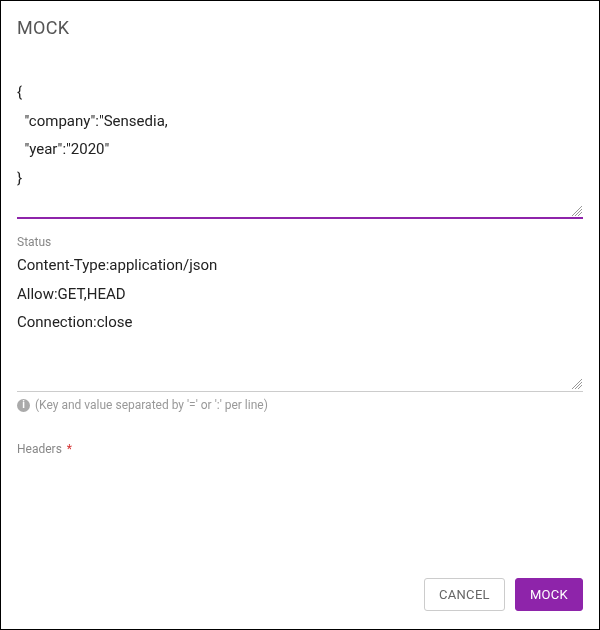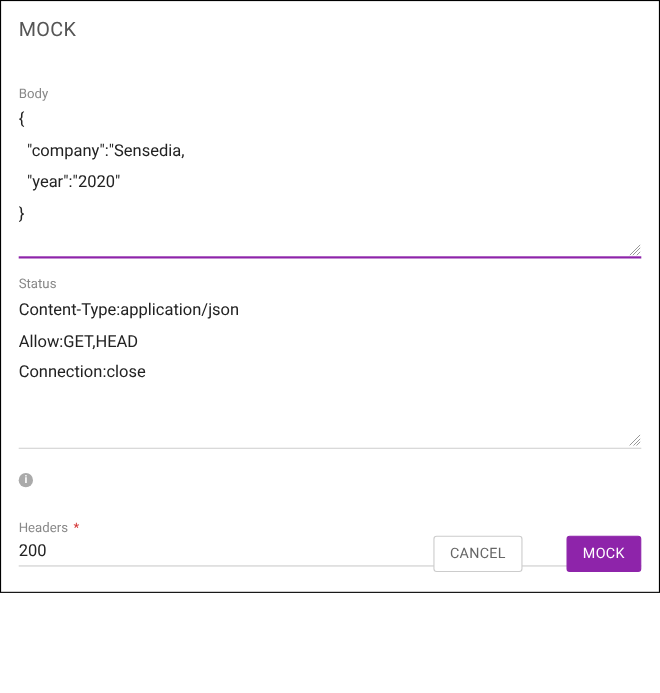--- a/index.html
+++ b/index.html
@@ -7,21 +7,21 @@
       margin: 0;
       padding: 0;
       font-family: Roboto, "Helvetica Neue", Arial, sans-serif;
       background: #fff;
       color: #333;
       width: 600px;
       height: 630px;
     }
     .panel {
       width: 600px;
-      height: 539px;
+      height: 630px;
       border: 1px solid #000;
       background: #fff;
       padding: 16px;
       position: relative;
     }
     .title {
       font-size: 18px;
       color: #555;
       letter-spacing: 0.3px;
       margin-bottom: 40px;
@@ -53,21 +53,21 @@
     }
     .textarea::placeholder { color: #aaa; }
     .body-area {
       height: 141px;
       border-bottom: 2px solid #8e24aa;
       margin-bottom: 16px;
     }
     .headers-area {
       height: 141px;
       border-bottom: 1px solid rgba(0,0,0,0.2);
-      margin-bottom: 22px;
+      margin-bottom: 6px;
     }
     .resize-corner {
       position: relative;
     }
     .resize-corner::after {
       content: '';
       position: absolute;
       right: 1px;
       bottom: 3px;
       width: 10px;
@@ -117,69 +117,67 @@
       gap: 10px;
       align-items: center;
     }
     .btn {
       font-family: inherit;
       font-size: 13px;
       letter-spacing: 0.3px;
       padding: 8px 14px;
       border-radius: 3px;
       cursor: pointer;
-      margin-left: 30px;
     }
     .btn-cancel {
       background: #fff;
       color: #666;
       border: 1px solid #ccc;
     }
     .btn-save {
       background: #8e24aa;
       color: #fff;
       border: 1px solid #8e24aa;
     }
   </style>
 </head>
 <body>
 
 <div class="panel">
 
   <div class="title">MOCK</div>
 
   <div class="field">
-    <div class="field-label">Body</div>
     <div class="resize-corner">
       <textarea class="textarea body-area" spellcheck="false" style="">{
   "company":"Sensedia,
   "year":"2020"
 }</textarea>
     </div>
   </div>
 
   <div class="field">
     <div class="field-label">Status</div>
     <div class="resize-corner">
       <textarea class="textarea headers-area" spellcheck="false" style="">Content-Type:application/json
 Allow:GET,HEAD
 Connection:close</textarea>
     </div>
   </div>
 
   <div class="hint">
     <span class="info-icon">i</span>
+    <span>(Key and value separated by '=' or ':' per line)</span>
   </div>
 
   <div class="field">
     <div class="field-label">
       <span>Headers</span>
       <span class="req">*</span>
     </div>
-    <input class="text-input" type="text" value="200" style="">
   </div>
 
   <div class="actions">
     <button class="btn btn-cancel">CANCEL</button>
     <button class="btn btn-save">MOCK</button>
   </div>
 
 </div>
 
 </body></html>

